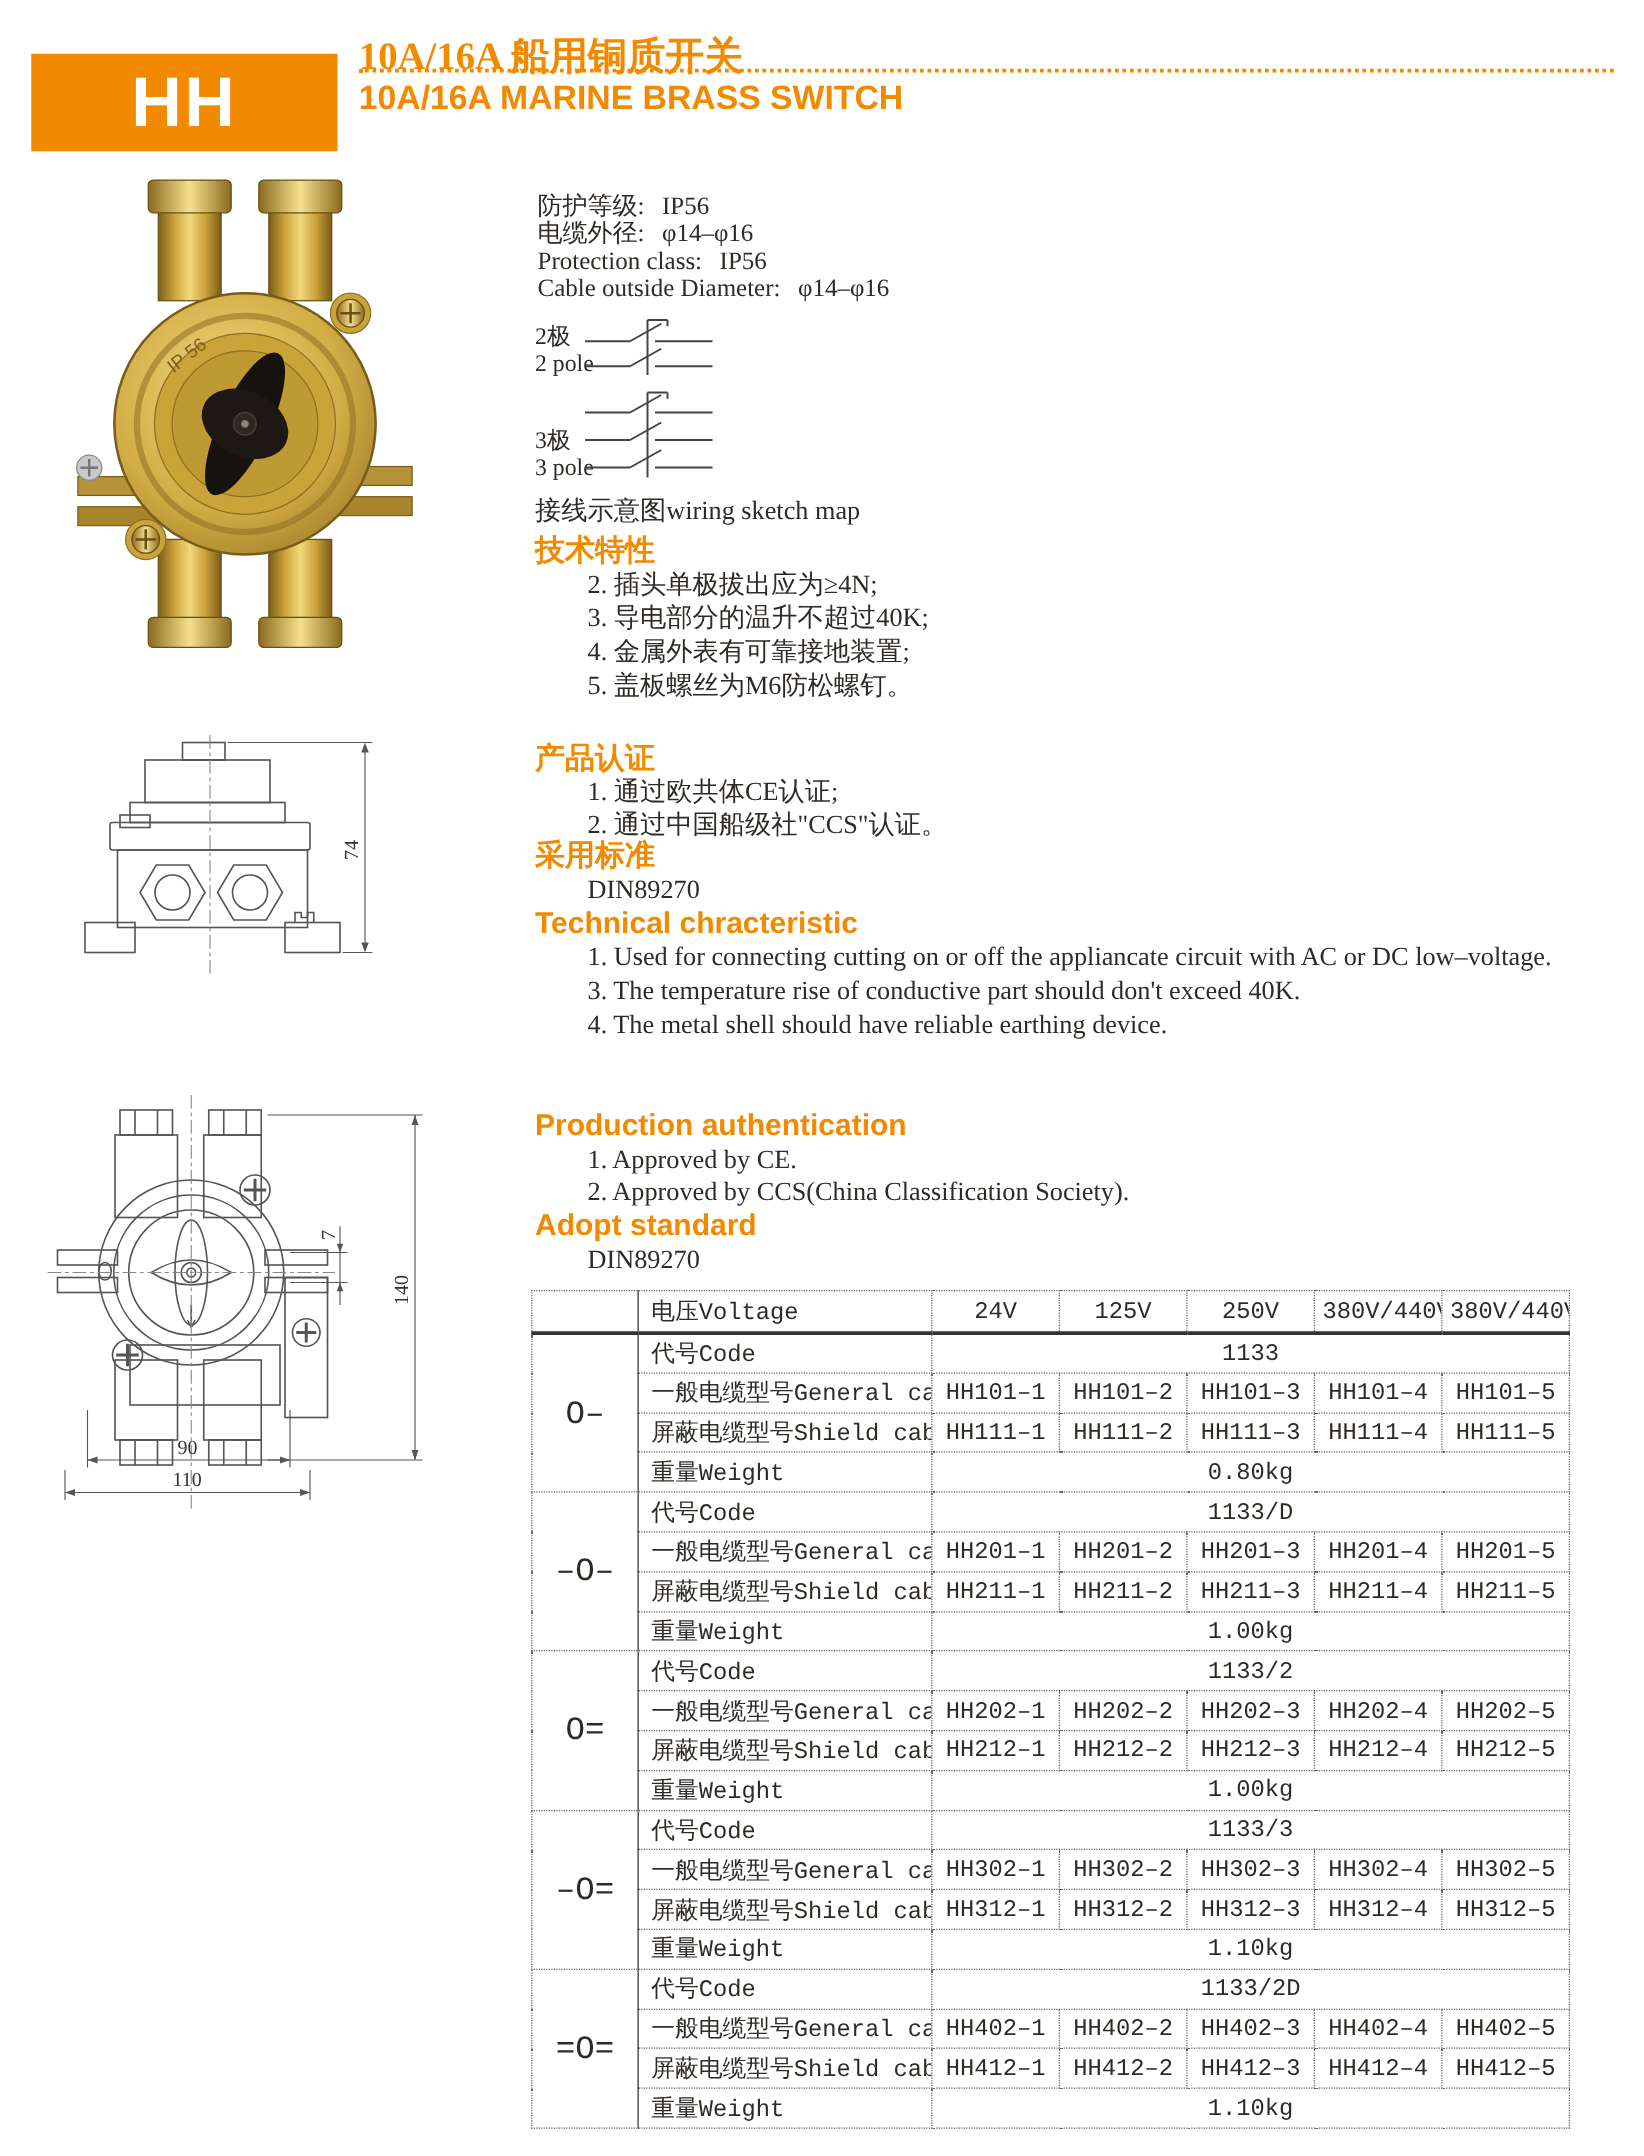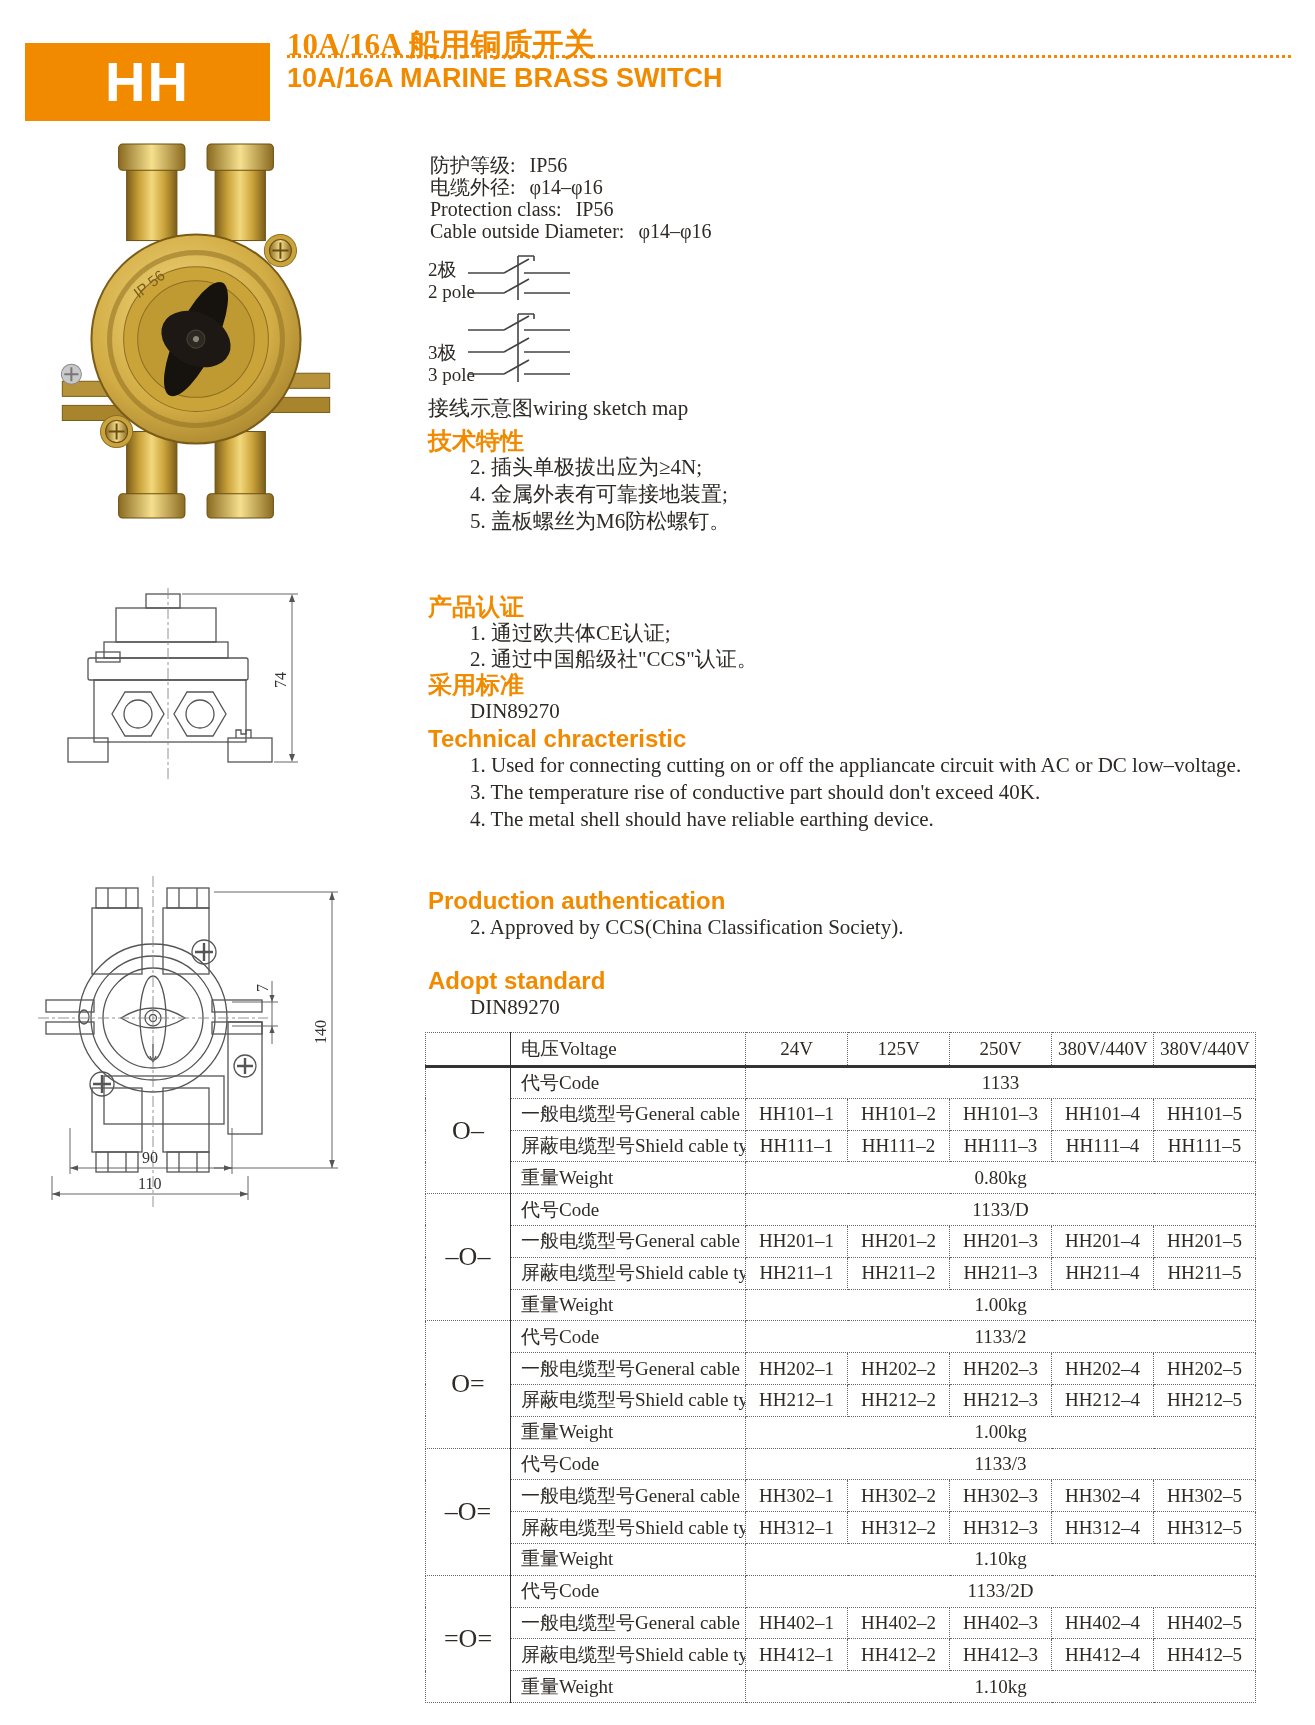--- a/index.html
+++ b/index.html
@@ -32,21 +32,21 @@
   .wire-label{font-size:19px;line-height:20px;}
   .caption{left:428px;top:394px;font-size:21px;}
   
   .sec{left:428px;width:880px;}
   .sec h3{margin:0;font-family:"Liberation Sans",sans-serif;font-weight:bold;
     font-size:24px;color:var(--orange);line-height:26px;}
   .sec .item{font-size:21px;line-height:27px;padding-left:42px;white-space:nowrap;}
   .sec .item.tight{line-height:26px;}
   
   .spec-table{left:425px;top:1032px;width:830px;border-collapse:collapse;table-layout:fixed;
-    font-size:19px;}
+    font-size:19px;font-family:Liberation Mono, monospace;}
   .spec-table td{border:1px dotted #666;padding:0 6px;text-align:center;overflow:hidden;
     white-space:nowrap;}
   .spec-table td.lbl{text-align:left;padding-left:10px;}
   .spec-table td.sym{border-right:1.6px solid #333;font-size:26px;}
   .spec-table tr.hdr td{border-bottom:3px solid #333;height:32px;}
   .spec-table tr.r{height:31.8px;}
   svg{display:block;}
   .dim-text{font-family:"Liberation Serif",serif;font-size:16px;fill:#333;}
 </style>
 </head>
@@ -238,20 +238,21 @@
     </g>
     <text class="dim-text" transform="translate(236 116) rotate(-90)">7</text>
     <text class="dim-text" transform="translate(294 168) rotate(-90)">140</text>
     <text class="dim-text" x="110" y="287">90</text>
     <text class="dim-text" x="106" y="313">110</text>
   </svg>
 
   <div class="abs sec" style="top:428px;">
     <h3>技术特性</h3>
     <div class="item">2. 插头单极拔出应为≥4N;</div>
+    <div class="item">3. 导电部分的温升不超过40K;</div>
     <div class="item">4. 金属外表有可靠接地装置;</div>
     <div class="item">5. 盖板螺丝为M6防松螺钉。</div>
   </div>
 
   <div class="abs sec" style="top:594px;">
     <h3>产品认证</h3>
     <div class="item tight">1. 通过欧共体CE认证;</div>
     <div class="item tight">2. 通过中国船级社"CCS"认证。</div>
   </div>
 
@@ -262,20 +263,21 @@
 
   <div class="abs sec" style="top:726px;">
     <h3>Technical chracteristic</h3>
     <div class="item">1. Used for connecting cutting on or off the appliancate circuit with AC or DC low–voltage.</div>
     <div class="item">3. The temperature rise of conductive part should don't exceed 40K.</div>
     <div class="item">4. The metal shell should have reliable earthing device.</div>
   </div>
 
   <div class="abs sec" style="top:888px;">
     <h3>Production authentication</h3>
+    <div class="item tight">1. Approved by CE.</div>
     <div class="item tight">2. Approved by CCS(China Classification Society).</div>
   </div>
 
   <div class="abs sec" style="top:968px;">
     <h3>Adopt standard</h3>
     <div class="item">DIN89270</div>
   </div>
 
   <table class="abs spec-table">
     <colgroup>

